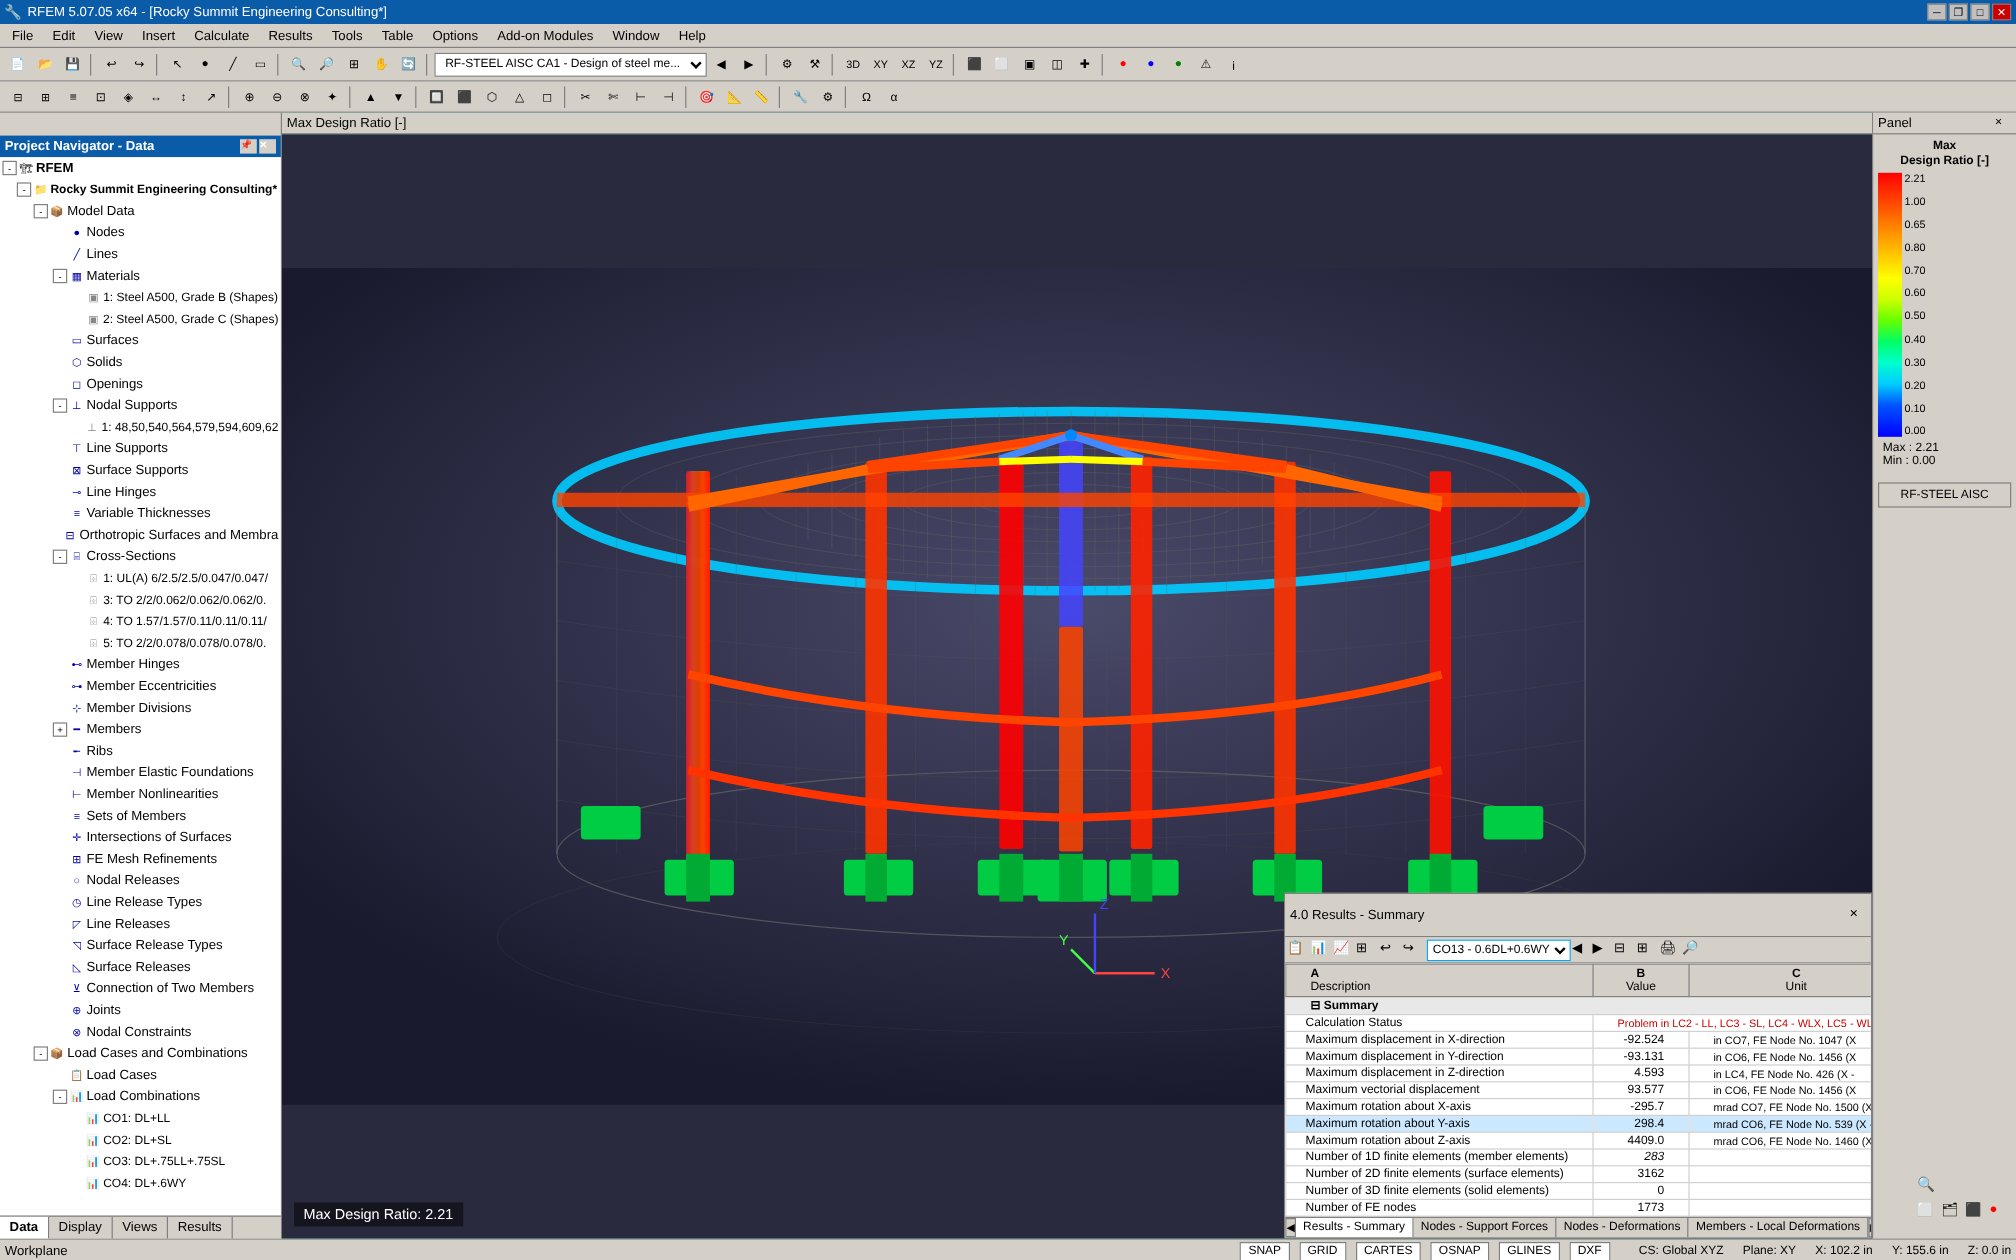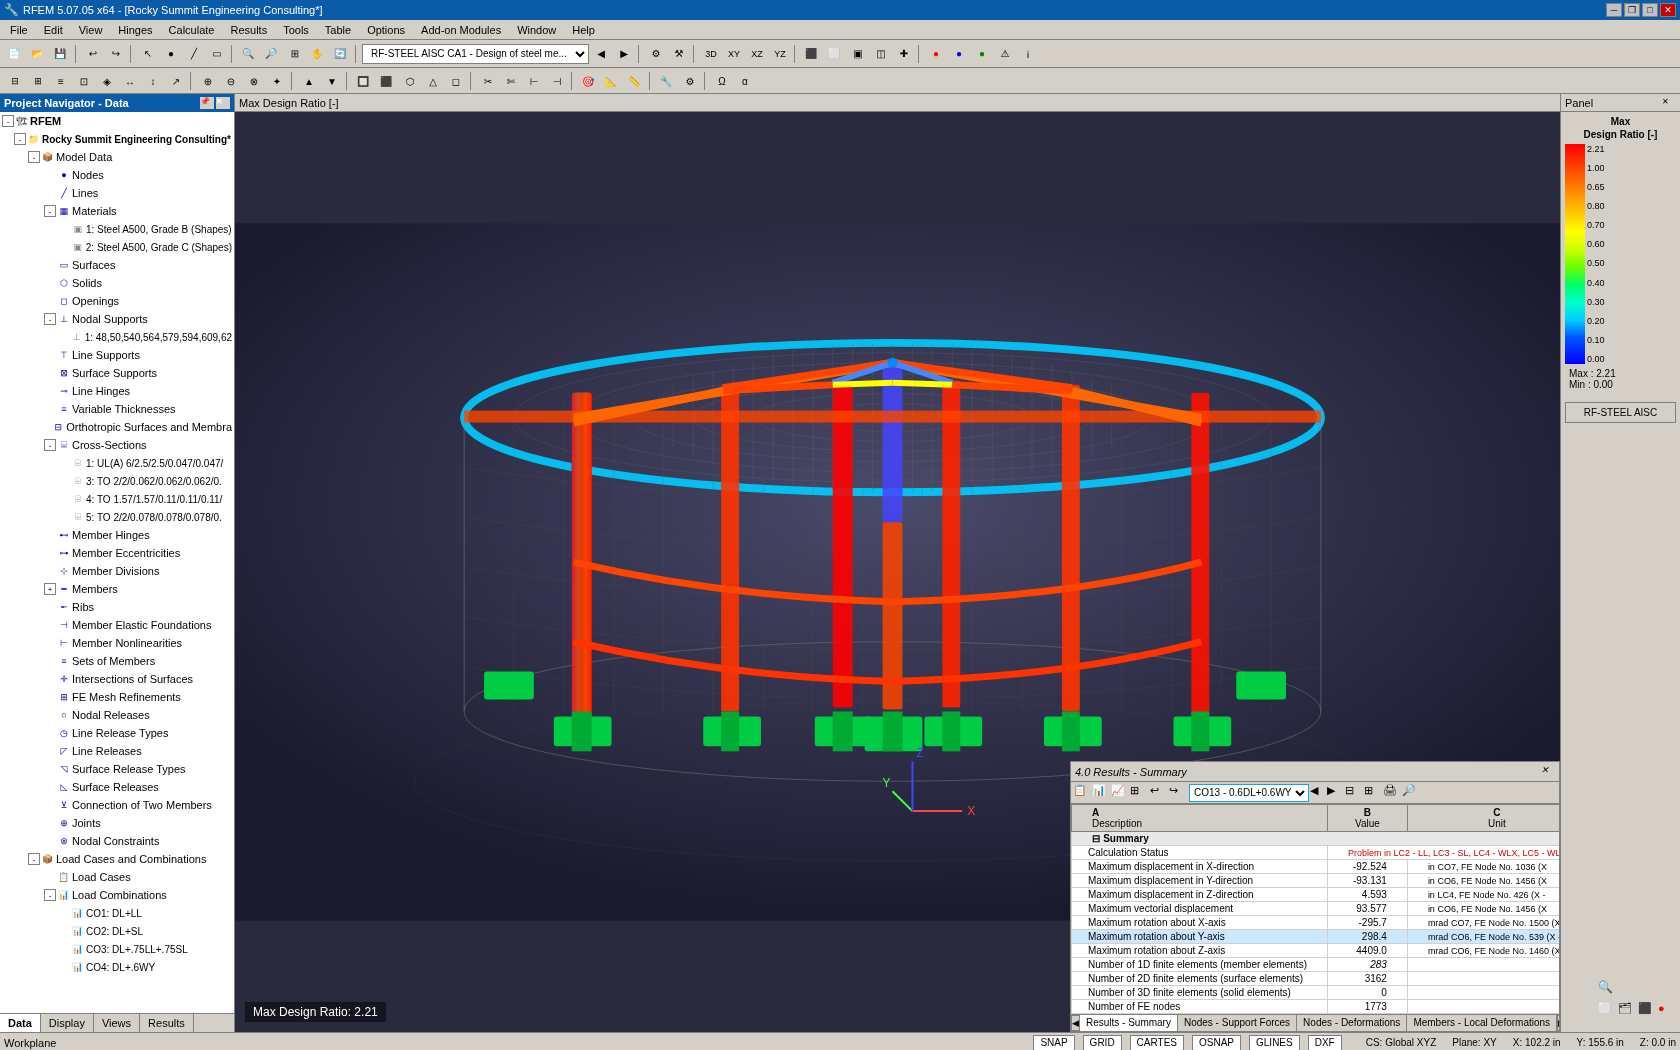--- a/index.html
+++ b/index.html
@@ -18,38 +18,38 @@
     .toolbar { background: #d4d0c8; height: 26px; display: flex; align-items: center; padding: 2px 4px; border-bottom: 1px solid #808080; gap: 1px; flex-wrap: wrap; }
     .toolbar .tb-btn { width: 22px; height: 22px; background: #d4d0c8; border: 1px solid transparent; display: flex; align-items: center; justify-content: center; cursor: pointer; font-size: 10px; }
     .toolbar .tb-sep { width: 4px; height: 18px; border-left: 1px solid #808080; margin: 0 2px; }
     .toolbar .tb-dropdown { height: 20px; background: white; border: 1px solid #808080; padding: 0 4px; font-size: 10px; min-width: 180px; }
     
     
     #main-layout { display: flex; height: calc(1050px - 20px - 20px - 26px - 26px - 20px); }
     
     
     #left-panel { width: 235px; background: #d4d0c8; border-right: 1px solid #808080; display: flex; flex-direction: column; }
-    #nav-header { background: #0a5ba8; color: white; height: 18px; display: flex; align-items: center; padding: 0 4px; font-size: 11px; font-weight: bold; justify-content: space-between; }
+    #nav-header { background: #0a5ba8; color: white; height: 18px; display: flex; align-items: center; padding: 0 4px; font-size: 11px; font-weight: bold; justify-content: space-between; margin-top: 19px; }
     #nav-tree { flex: 1; overflow-y: auto; background: white; font-size: 11px; }
     .tree-item { display: flex; align-items: center; padding: 1px 0; cursor: pointer; white-space: nowrap; overflow: hidden; }
     .tree-icon { width: 16px; height: 16px; display: inline-flex; align-items: center; justify-content: center; font-size: 9px; flex-shrink: 0; }
     .expand-icon { width: 12px; height: 12px; display: inline-flex; align-items: center; justify-content: center; border: 1px solid #808080; background: white; font-size: 8px; flex-shrink: 0; color: black; }
     .nav-bottom-tabs { display: flex; background: #d4d0c8; border-top: 1px solid #808080; }
     .nav-tab { padding: 3px 8px; font-size: 11px; cursor: pointer; border-right: 1px solid #808080; }
     .nav-tab.active { background: white; font-weight: bold; }
     
     
     #center-panel { flex: 1; display: flex; flex-direction: column; background: #14b8a6; position: relative; }
     #view-header { background: #d4d0c8; height: 18px; display: flex; align-items: center; padding: 0 4px; font-size: 11px; border-bottom: 1px solid #808080; }
     #view-subtitle { background: #e8e8e8; height: 16px; display: flex; align-items: center; padding: 0 4px; font-size: 10px; border-bottom: 1px solid #808080; }
     #viewport { flex: 1; background: #2a2a3e; position: relative; overflow: hidden; }
     
     
     #results-panel { position: absolute; bottom: 0; right: 0; width: 490px; background: #d4d0c8; border: 1px solid #808080; z-index: 10; }
-    #results-header { background: #d4d0c8; height: 20px; display: flex; align-items: center; padding: 0 4px; font-size: 11px; border-bottom: 1px solid #808080; justify-content: space-between; font-style: italic; }
+    #results-header { background: #d4d0c8; height: 36px; display: flex; align-items: center; padding: 0 4px; font-size: 11px; border-bottom: 1px solid #808080; justify-content: space-between; }
     #results-toolbar { background: #d4d0c8; height: 22px; display: flex; align-items: center; padding: 2px; gap: 1px; border-bottom: 1px solid #808080; }
     #results-table { background: white; font-size: 10px; overflow: hidden; }
     #results-table table { width: 100%; border-collapse: collapse; }
     #results-table th { background: #d4d0c8; border: 1px solid #808080; padding: 2px 4px; text-align: center; font-size: 10px; }
     #results-table td { border: 1px solid #d0d0d0; padding: 1px 20px; font-size: 10px; white-space: nowrap; overflow: hidden; }
     #results-table tr.summary-header td { background: #e8e8e8; font-weight: bold; }
     #results-bottom-tabs { display: flex; background: #d4d0c8; border-top: 1px solid #808080; overflow: hidden; }
     #results-bottom-tabs .rtab { padding: 2px 6px; font-size: 10px; cursor: pointer; border-right: 1px solid #808080; white-space: nowrap; }
     #results-bottom-tabs .rtab.active { background: white; }
     
@@ -86,21 +86,21 @@
     <div class="win-btn">❐</div>
     <div class="win-btn">□</div>
     <div class="win-btn" style="background:#c00; color:white;">✕</div>
   </div>
 </div>
 
 <div id="menu-bar">
   <span class="menu-item">File</span>
   <span class="menu-item">Edit</span>
   <span class="menu-item">View</span>
-  <span class="menu-item">Hinges</span>
+  <span class="menu-item">Insert</span>
   <span class="menu-item">Calculate</span>
   <span class="menu-item">Results</span>
   <span class="menu-item">Tools</span>
   <span class="menu-item">Table</span>
   <span class="menu-item">Options</span>
   <span class="menu-item">Add-on Modules</span>
   <span class="menu-item">Window</span>
   <span class="menu-item">Help</span>
 </div>
 
@@ -705,21 +705,21 @@
               <tr class="summary-header">
                 <td colspan="3">⊟ Summary</td>
               </tr>
               <tr>
                 <td style="padding-left:16px;">Calculation Status</td>
                 <td colspan="2" style="color:#cc0000; font-size:9px;">Problem in LC2 - LL, LC3 - SL, LC4 - WLX, LC5 - WLY</td>
               </tr>
               <tr>
                 <td style="padding-left:16px;">Maximum displacement in X-direction</td>
                 <td style="text-align:right;">-92.524</td>
-                <td style="font-size:9px;">in  CO7, FE Node No. 1036  (X</td>
+                <td style="font-size:9px;">in  CO7, FE Node No. 1047  (X</td>
               </tr>
               <tr>
                 <td style="padding-left:16px;">Maximum displacement in Y-direction</td>
                 <td style="text-align:right;">-93.131</td>
                 <td style="font-size:9px;">in  CO6, FE Node No. 1456  (X</td>
               </tr>
               <tr>
                 <td style="padding-left:16px;">Maximum displacement in Z-direction</td>
                 <td style="text-align:right;">4.593</td>
                 <td style="font-size:9px;">in  LC4, FE Node No. 426  (X -</td>

